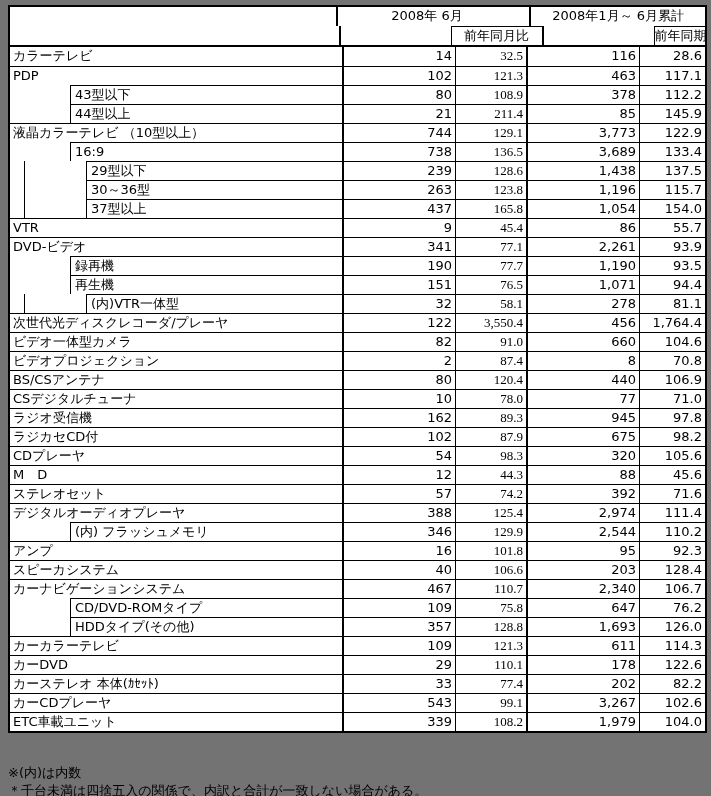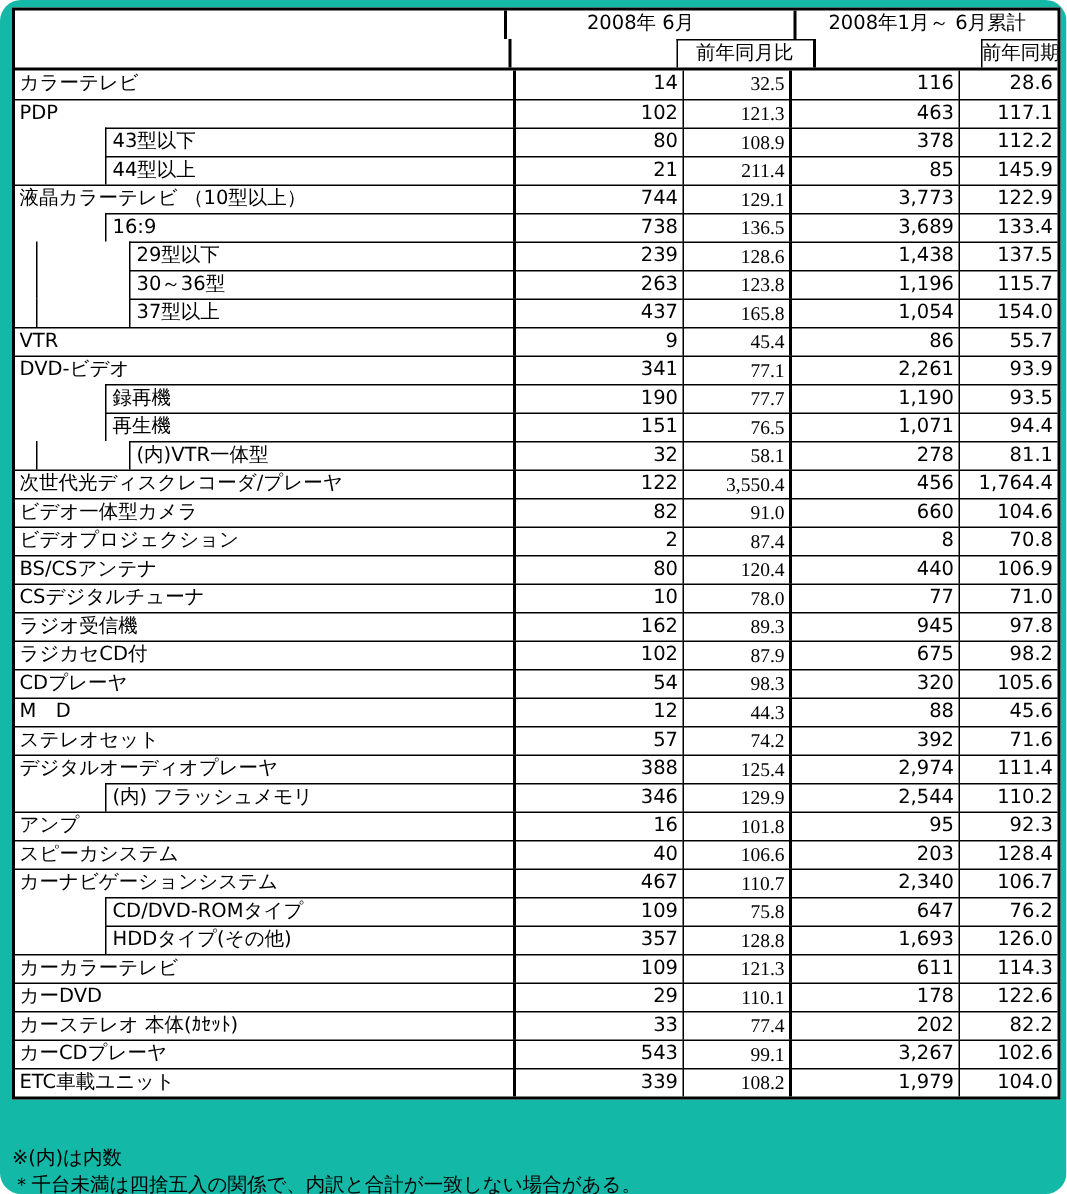--- a/index.html
+++ b/index.html
@@ -3,21 +3,21 @@
 <meta charset="utf-8">
 <style>
   * { box-sizing: border-box; margin: 0; padding: 0; }
   html, body { background: #fff; }
   body {
     width: 711px; height: 796px;
     color: #000;
     font-family: "DejaVu Sans", "Liberation Sans", sans-serif;
     font-size: 13px;
   }
-  .canvas { position: relative; width: 711px; height: 796px; background: #14b8a6; overflow: hidden; border-radius: 14px; }
+  .canvas { position: relative; width: 711px; height: 796px; background: #737373; overflow: hidden; }
 
   .stat-table {
     position: absolute; left: 8px; top: 5px;
     width: 699px;
     border: 2px solid #000;
     background: #fff;
   }
   .thead { border-bottom: 2px solid #000; }
   .hrow { display: flex; height: 19px; line-height: 18px; }
   .hcell { overflow: hidden; white-space: nowrap; }

